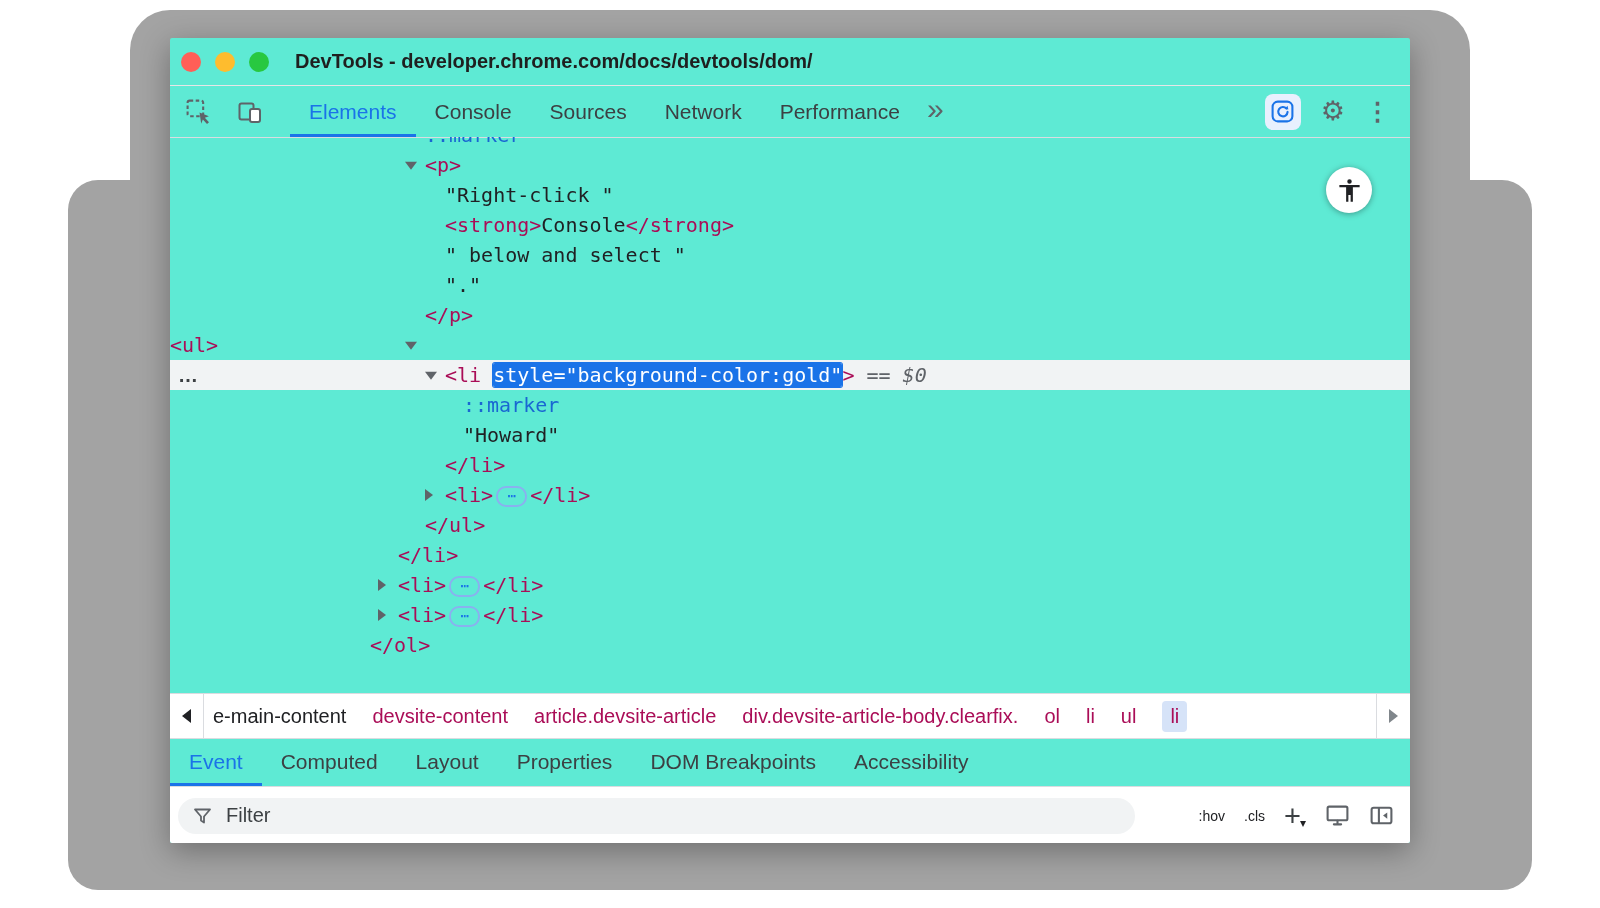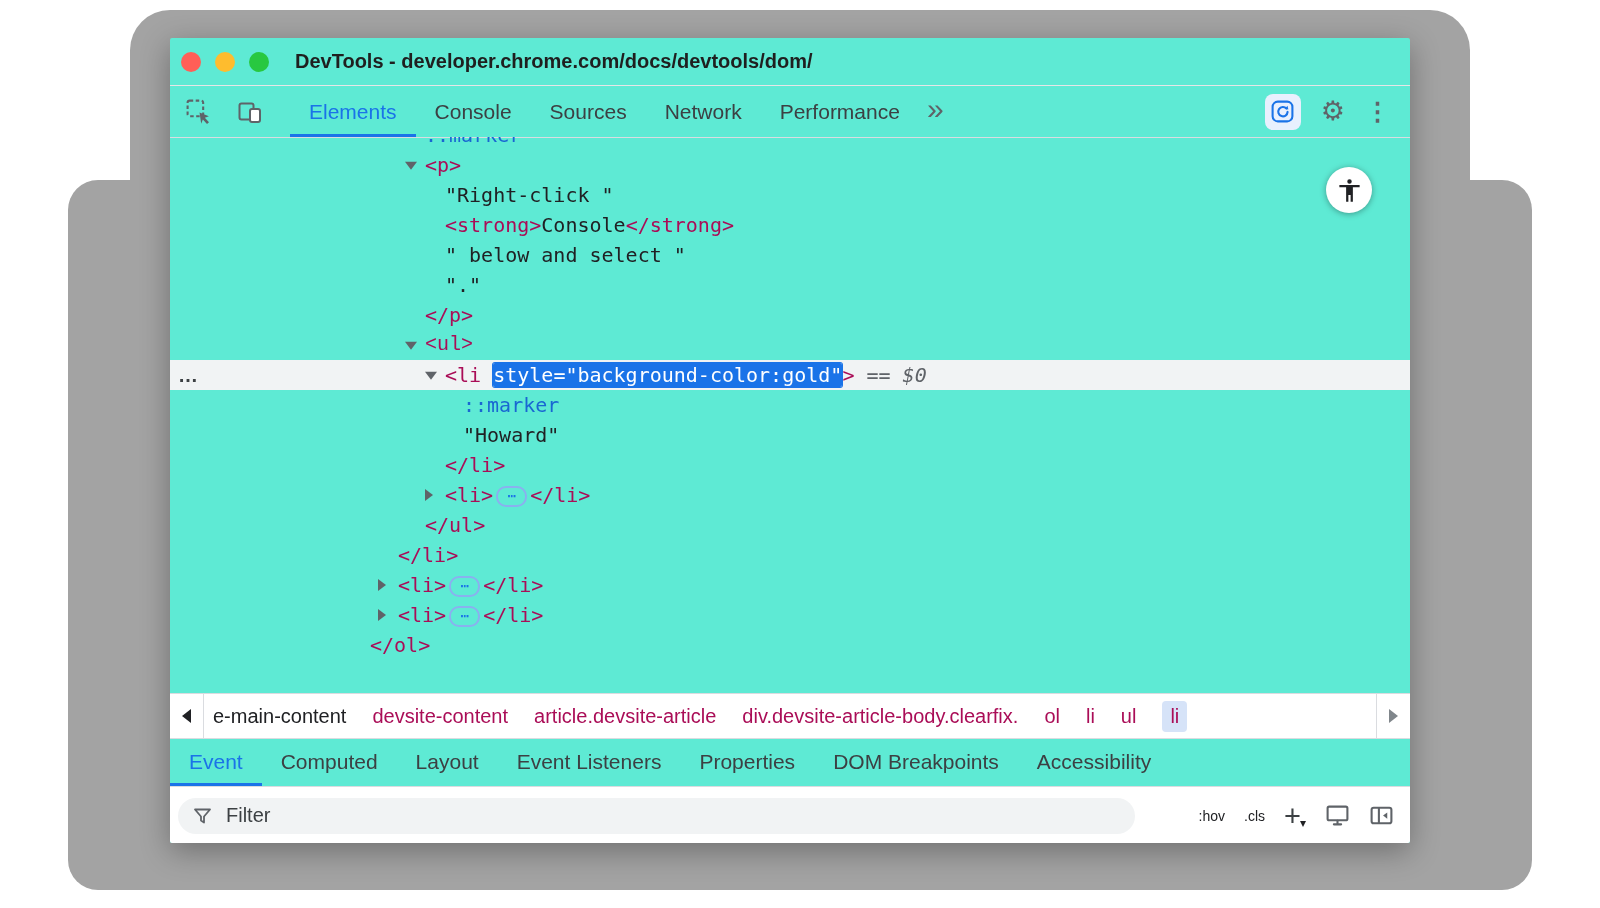--- a/index.html
+++ b/index.html
@@ -148,21 +148,21 @@
   </div>
 
   <div class="tree">
       <div class="tree-line clipped" style="padding-left: 255px;"><span class="seg-pseudo">::marker</span></div>
       <div class="tree-line" style="padding-left: 255px;"><span class="tw down" style="left: 235px;"></span><span class="seg-tag">&lt;p&gt;</span></div>
       <div class="tree-line" style="padding-left: 275px;"><span class="seg-text">"Right-click "</span></div>
       <div class="tree-line" style="padding-left: 275px;"><span class="seg-tag">&lt;strong&gt;</span><span class="seg-text">Console</span><span class="seg-tag">&lt;/strong&gt;</span></div>
       <div class="tree-line" style="padding-left: 275px;"><span class="seg-text">" below and select "</span></div>
       <div class="tree-line" style="padding-left: 275px;"><span class="seg-text">"."</span></div>
       <div class="tree-line" style="padding-left: 255px;"><span class="seg-tag">&lt;/p&gt;</span></div>
-      <div class="tree-line" style="padding-left: 255px; font-family: Liberation Mono, monospace;"><span class="tw down" style="left: 235px;"></span><span class="seg-tag">&lt;ul&gt;</span></div>
+      <div class="tree-line" style=""><span class="tw down" style="left: 235px;"></span><span class="seg-tag">&lt;ul&gt;</span></div>
       <div class="tree-line selected" style="padding-left: 275px;"><span class="gutter">…</span><span class="tw down" style="left: 255px;"></span><span class="seg-tag">&lt;li </span><span class="seg-sel">style="background-color:gold"</span><span class="seg-tag">&gt;</span><span class="seg-muted"> == </span><span class="seg-dollar">$0</span></div>
       <div class="tree-line" style="padding-left: 293px;"><span class="seg-pseudo">::marker</span></div>
       <div class="tree-line" style="padding-left: 293px;"><span class="seg-text">"Howard"</span></div>
       <div class="tree-line" style="padding-left: 275px;"><span class="seg-tag">&lt;/li&gt;</span></div>
       <div class="tree-line" style="padding-left: 275px;"><span class="tw right" style="left: 255px;"></span><span class="seg-tag">&lt;li&gt;</span><span class="seg-pill">⋯</span><span class="seg-tag">&lt;/li&gt;</span></div>
       <div class="tree-line" style="padding-left: 255px;"><span class="seg-tag">&lt;/ul&gt;</span></div>
       <div class="tree-line" style="padding-left: 228px;"><span class="seg-tag">&lt;/li&gt;</span></div>
       <div class="tree-line" style="padding-left: 228px;"><span class="tw right" style="left: 208px;"></span><span class="seg-tag">&lt;li&gt;</span><span class="seg-pill">⋯</span><span class="seg-tag">&lt;/li&gt;</span></div>
       <div class="tree-line" style="padding-left: 228px;"><span class="tw right" style="left: 208px;"></span><span class="seg-tag">&lt;li&gt;</span><span class="seg-pill">⋯</span><span class="seg-tag">&lt;/li&gt;</span></div>
       <div class="tree-line" style="padding-left: 200px;"><span class="seg-tag">&lt;/ol&gt;</span></div>
@@ -184,21 +184,20 @@
       </div>
     <span class="crumb-btn right">
       <span class="tri-right"></span>
     </span>
   </div>
 
   <div class="panel-tabs">
       <div class="tab active">Event</div>
       <div class="tab">Computed</div>
       <div class="tab">Layout</div>
-      <div class="tab">Event Listeners</div>
       <div class="tab">Properties</div>
       <div class="tab">DOM Breakpoints</div>
       <div class="tab">Accessibility</div>
     </div>
 
   <div class="filter-row">
     <div class="filter-pill">
       <span class="fr-icon">
         <svg width="22" height="22" viewBox="0 0 22 22" fill="none">
           <path d="M3 4.5h15l-6 7v6l-3-2v-4z" stroke="#5f6368" stroke-width="1.8" stroke-linejoin="round"></path>

